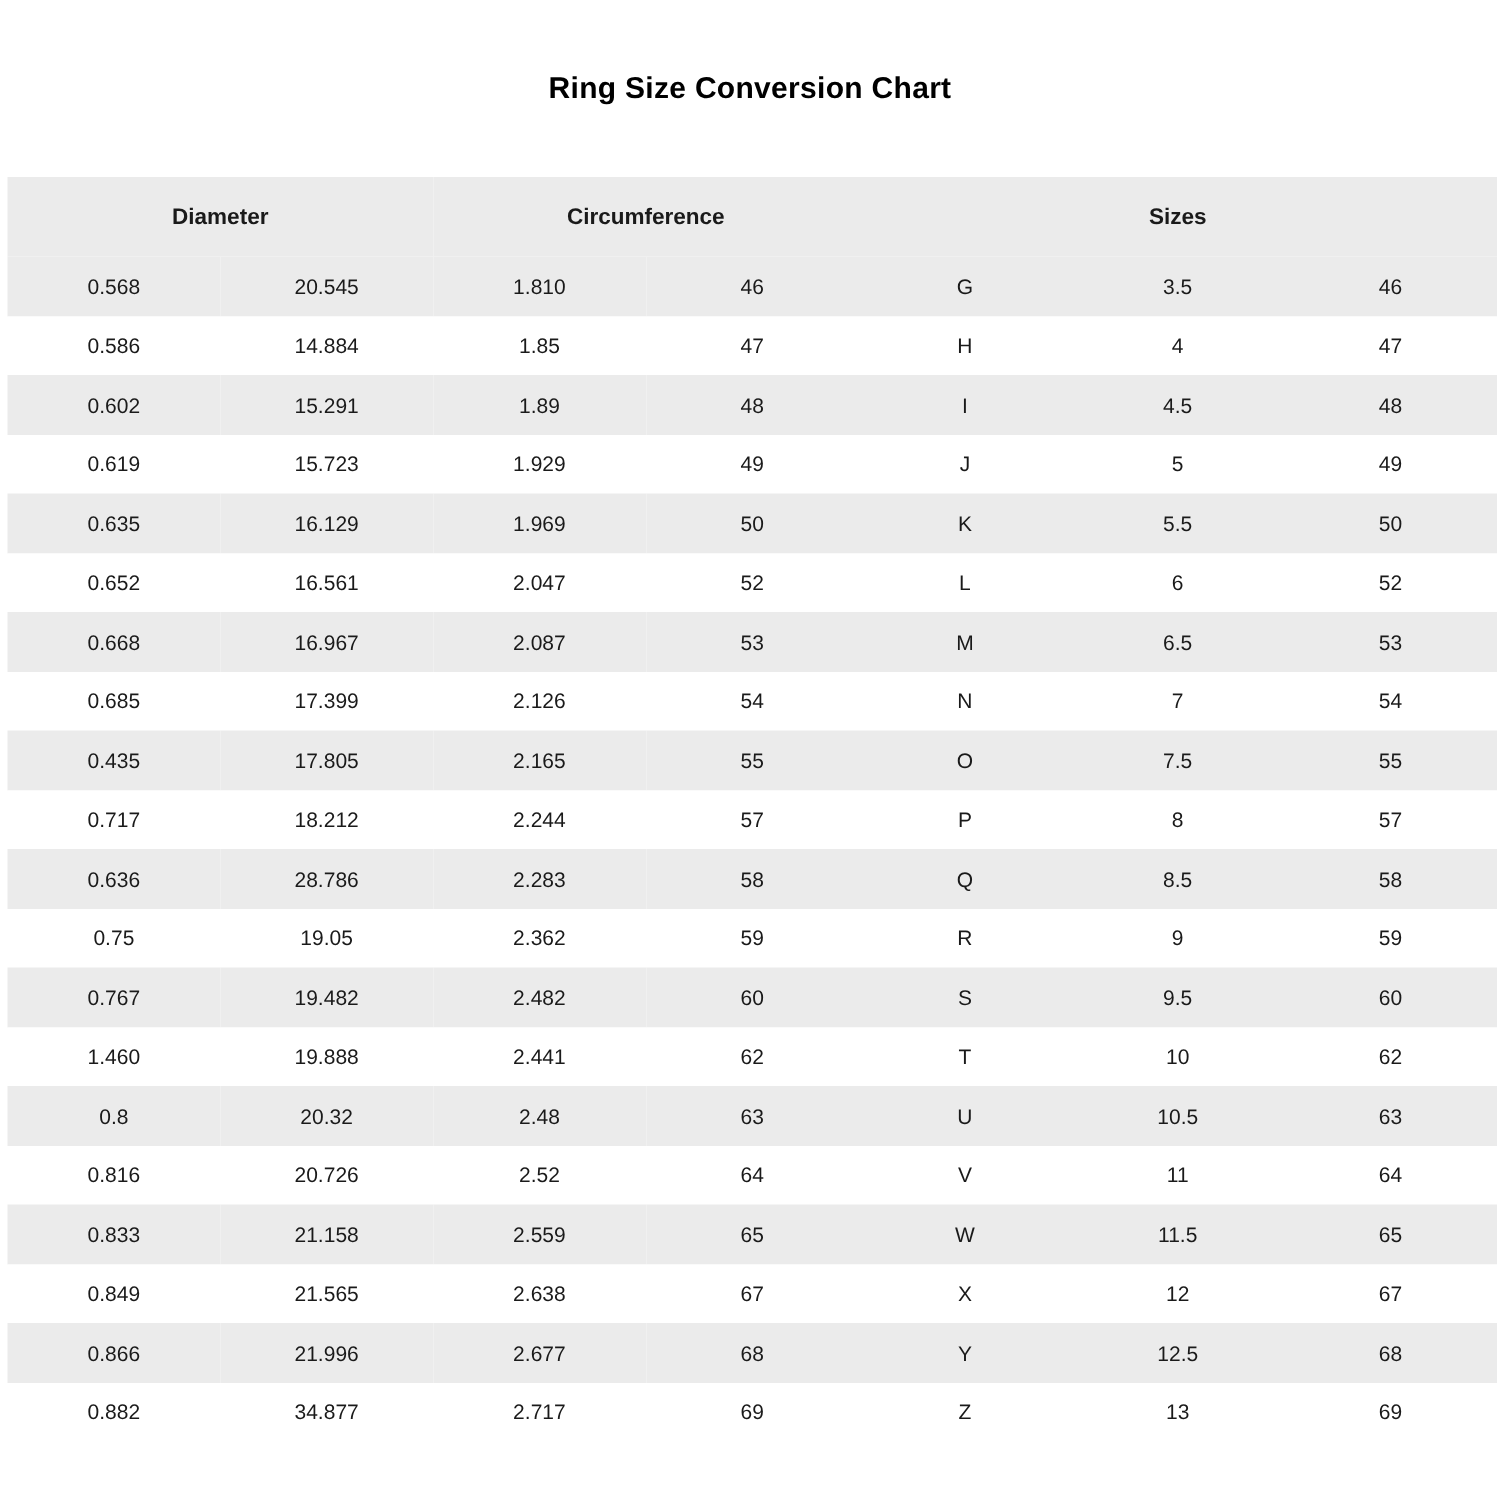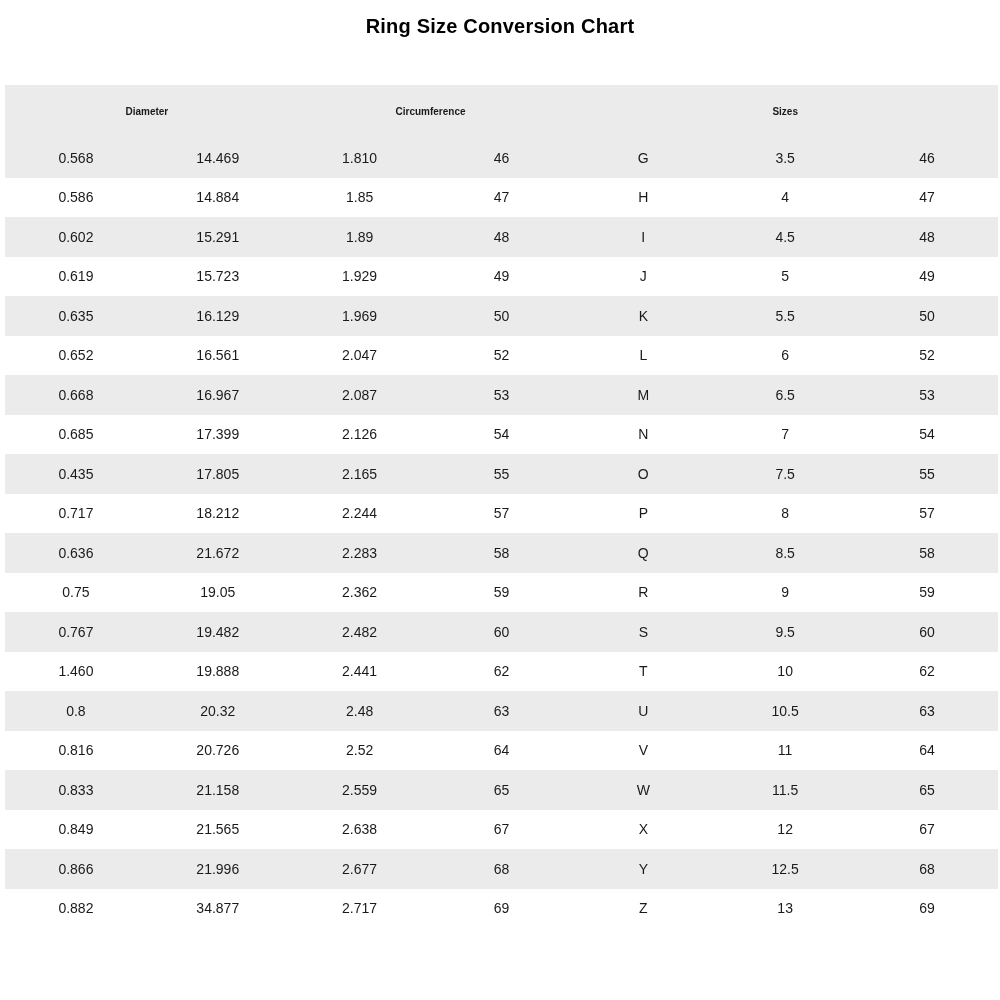--- a/index.html
+++ b/index.html
@@ -5,39 +5,39 @@
   html, body { margin: 0; padding: 0; }
   body {
     width: 1000px;
     height: 1000px;
     background: #ffffff;
     font-family: "Liberation Sans", sans-serif;
     color: #1a1a1a;
     overflow: hidden;
   }
   .page-title {
-    margin: 0;
-    padding-top: 15px;
+    margin: 12px;
+    padding-top: 36px;
     text-align: center;
     font-size: 20px;
     font-weight: bold;
     color: #000000;
     letter-spacing: 0.2px;
   }
   table.ring-table {
     margin: 47px 2px 0 5px;
     width: 993px;
     border-collapse: collapse;
     table-layout: fixed;
     border: none;
   }
   thead tr.group-row th {
     height: 53px;
     background: #ebebeb;
-    font-size: 10px;
+    font-size: 15px;
     font-weight: bold;
     text-align: center;
     vertical-align: middle;
     padding: 0;
     color: #1a1a1a;
   }
   thead tr.sub-row th {
     height: 49px;
     background: #ffffff;
     font-size: 14px;
@@ -78,21 +78,21 @@
   <thead>
     <tr class="group-row">
         <th colspan="2">Diameter</th>
         <th colspan="2">Circumference</th>
         <th colspan="3">Sizes</th>
       </tr>
   </thead>
   <tbody>
       <tr>
         <td>0.568</td>
-        <td>14.469</td>
+        <td>20.545</td>
         <td>1.810</td>
         <td>46</td>
         <td>G</td>
         <td>3.5</td>
         <td>46</td>
       </tr>
       <tr>
         <td>0.586</td>
         <td>14.884</td>
         <td>1.85</td>
@@ -168,21 +168,21 @@
         <td>0.717</td>
         <td>18.212</td>
         <td>2.244</td>
         <td>57</td>
         <td>P</td>
         <td>8</td>
         <td>57</td>
       </tr>
       <tr>
         <td>0.636</td>
-        <td>21.672</td>
+        <td>28.786</td>
         <td>2.283</td>
         <td>58</td>
         <td>Q</td>
         <td>8.5</td>
         <td>58</td>
       </tr>
       <tr>
         <td>0.75</td>
         <td>19.05</td>
         <td>2.362</td>

